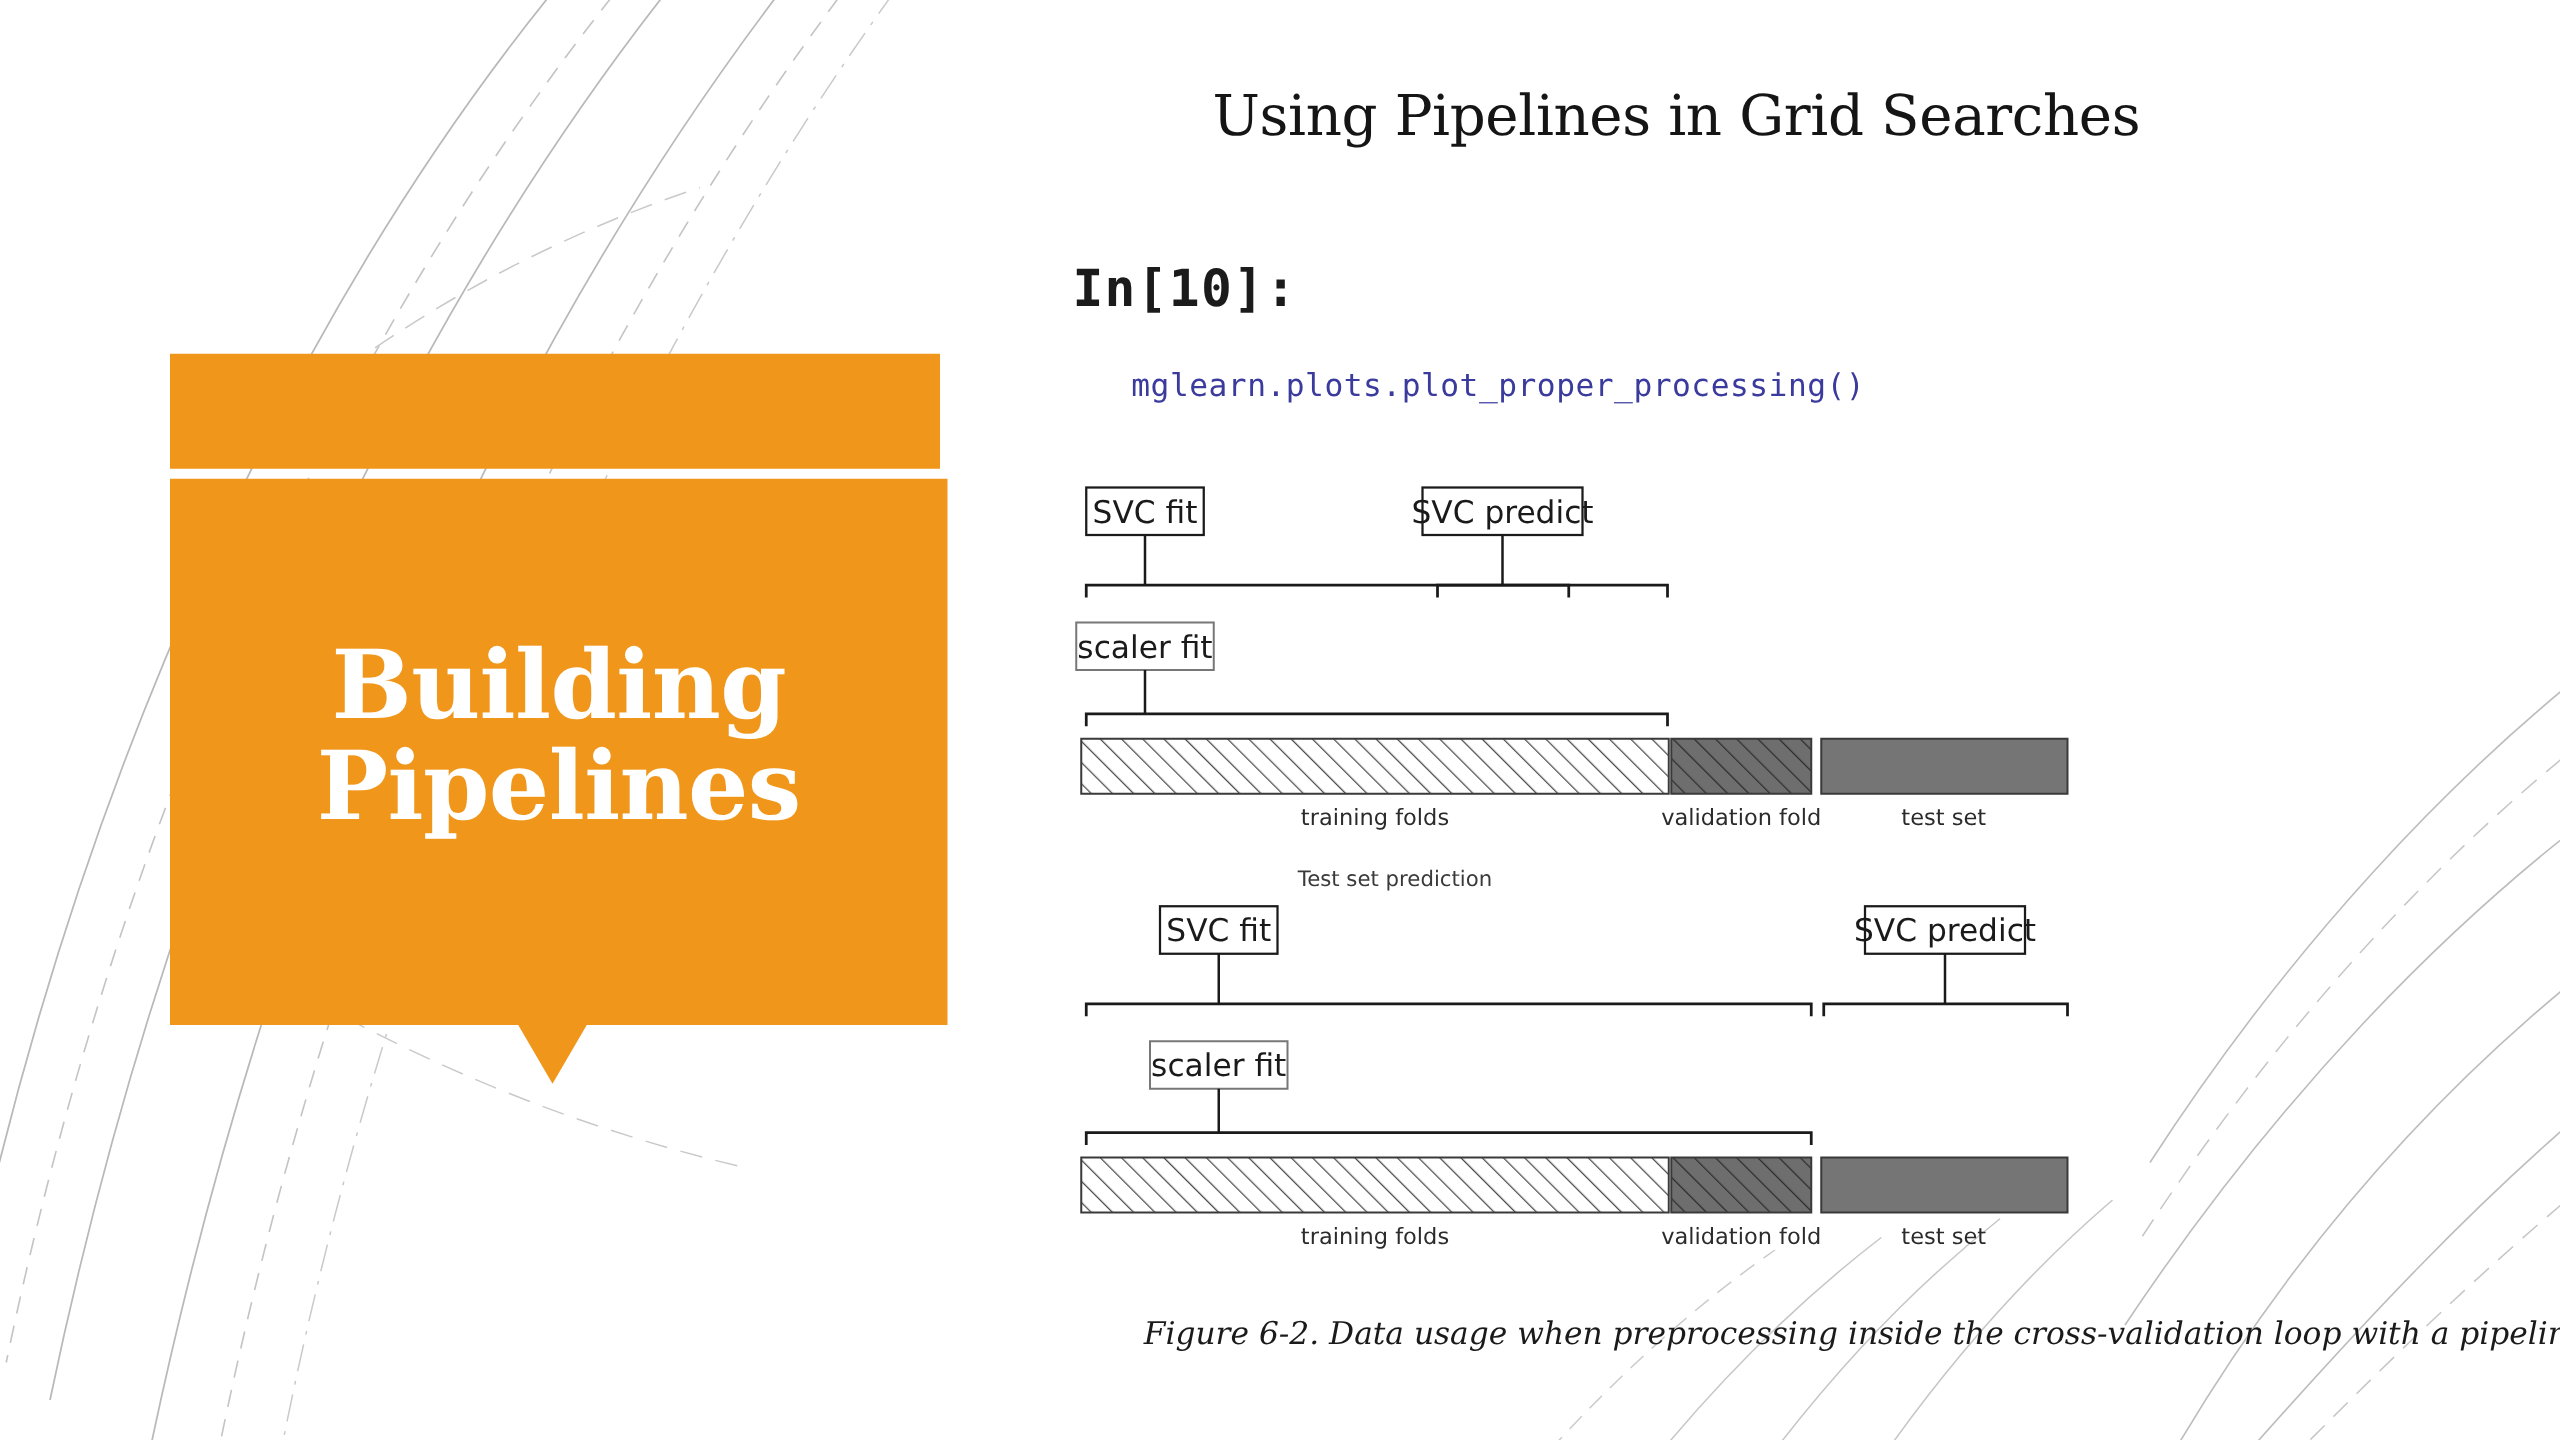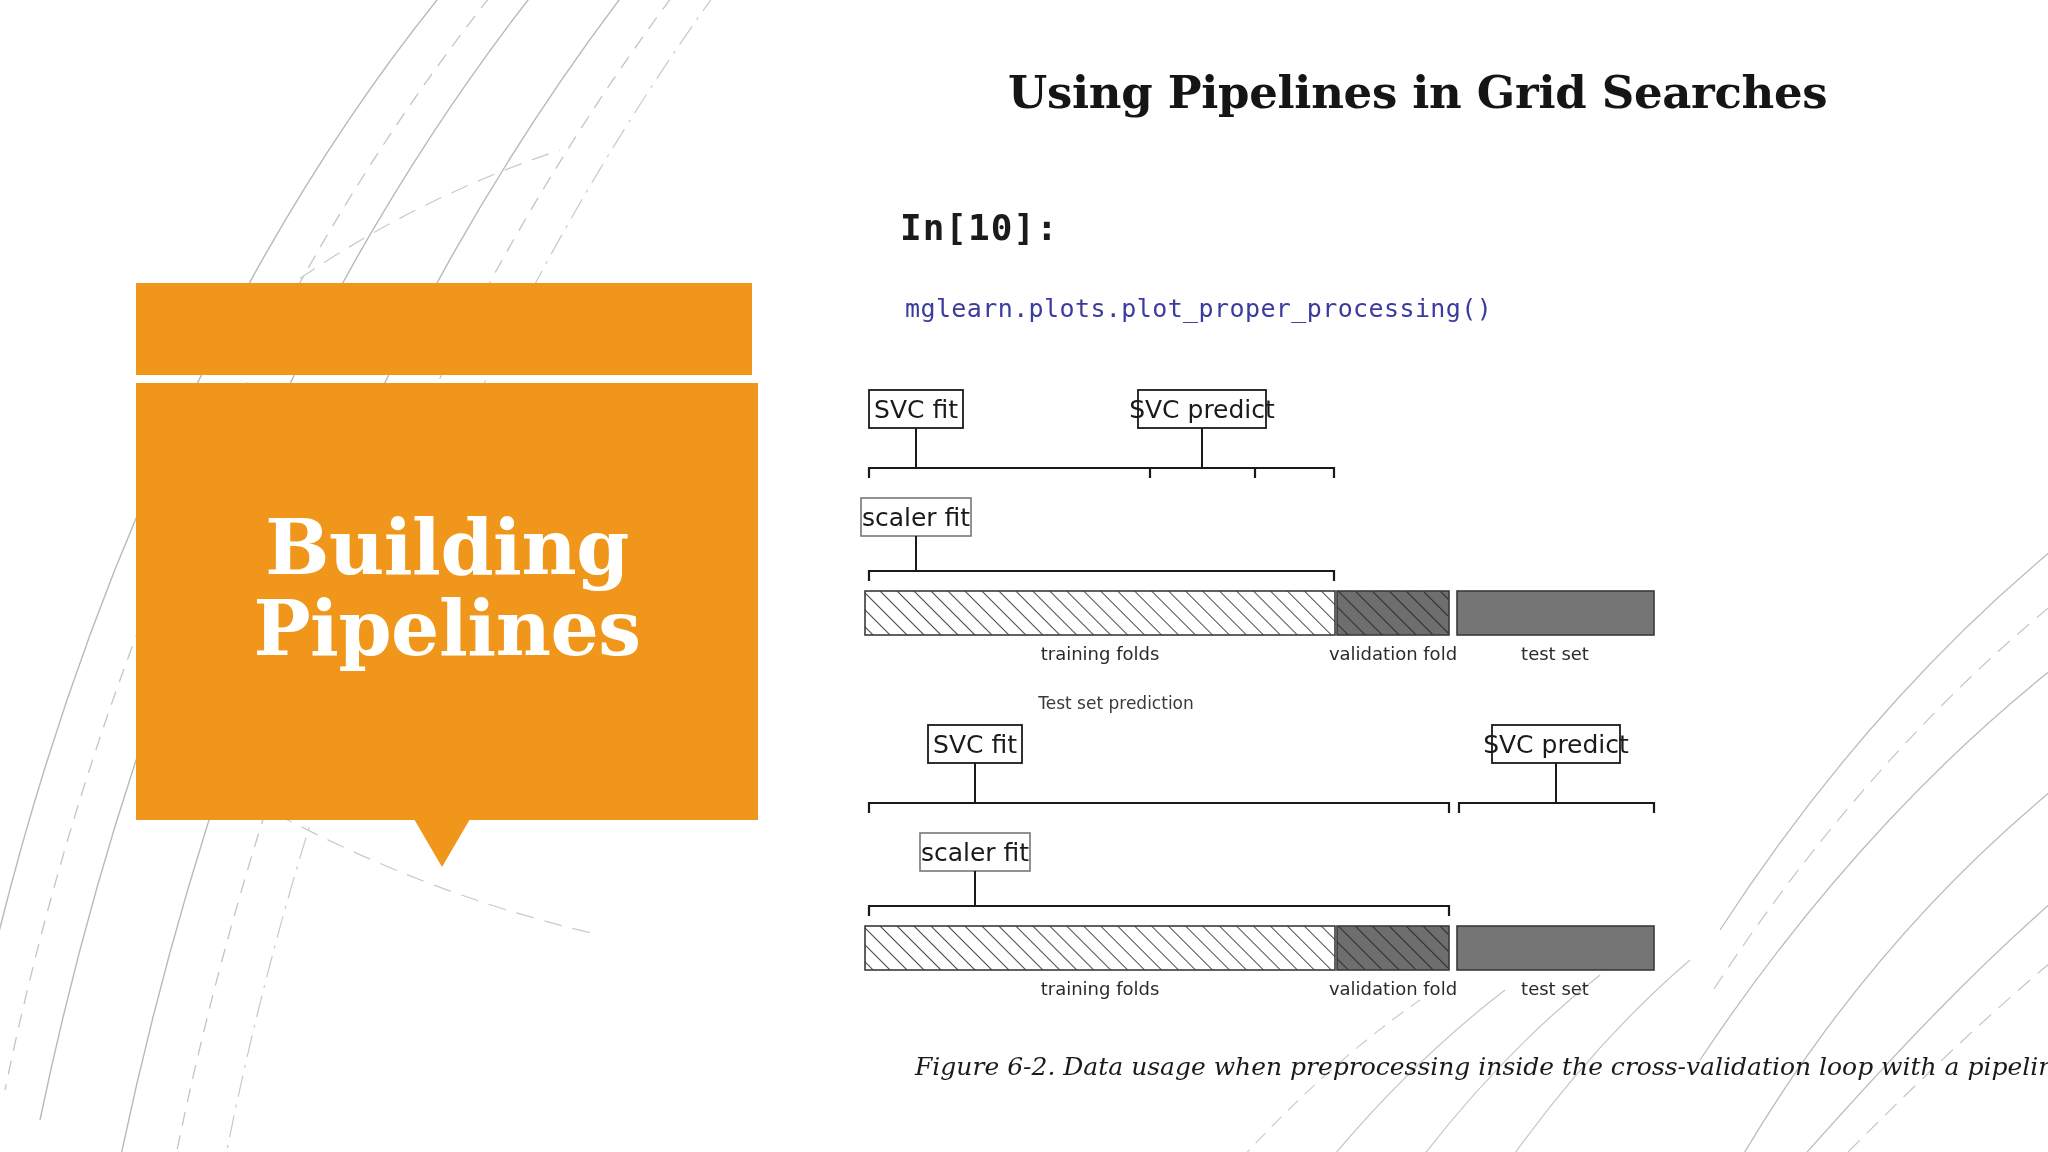--- a/index.html
+++ b/index.html
@@ -45,39 +45,38 @@
     line-height:1.06;
     text-align:center;
     letter-spacing:-0.5px;
     padding-bottom:26px;
     white-space:pre-line;
   }
 
   
   .slide-title{
     position:absolute;
-    left:1008px;top:66px;
+    left:970px;top:66px;
     font-family:"DejaVu Serif","Liberation Serif",serif;
-    font-weight:bold;
+    font-weight:normal;
     font-size:45px;
     color:#151515;
     letter-spacing:-0.3px;
     white-space:nowrap;
   }
 
   
   .cell-prompt{
     position:absolute;
     left:858px;top:207px;
     font-family:"DejaVu Sans Mono","Liberation Mono",monospace;
     font-weight:bold;
-    font-size:36px;
+    font-size:41px;
     color:#1b1b1b;
     letter-spacing:1px;
-    margin-left:42px;
   }
   .cell-code{
     position:absolute;
     left:905px;top:294px;
     font-family:"DejaVu Sans Mono","Liberation Mono",monospace;
     font-size:25px;
     color:#3b3b9e;
     letter-spacing:0.4px;
     white-space:nowrap;
   }

